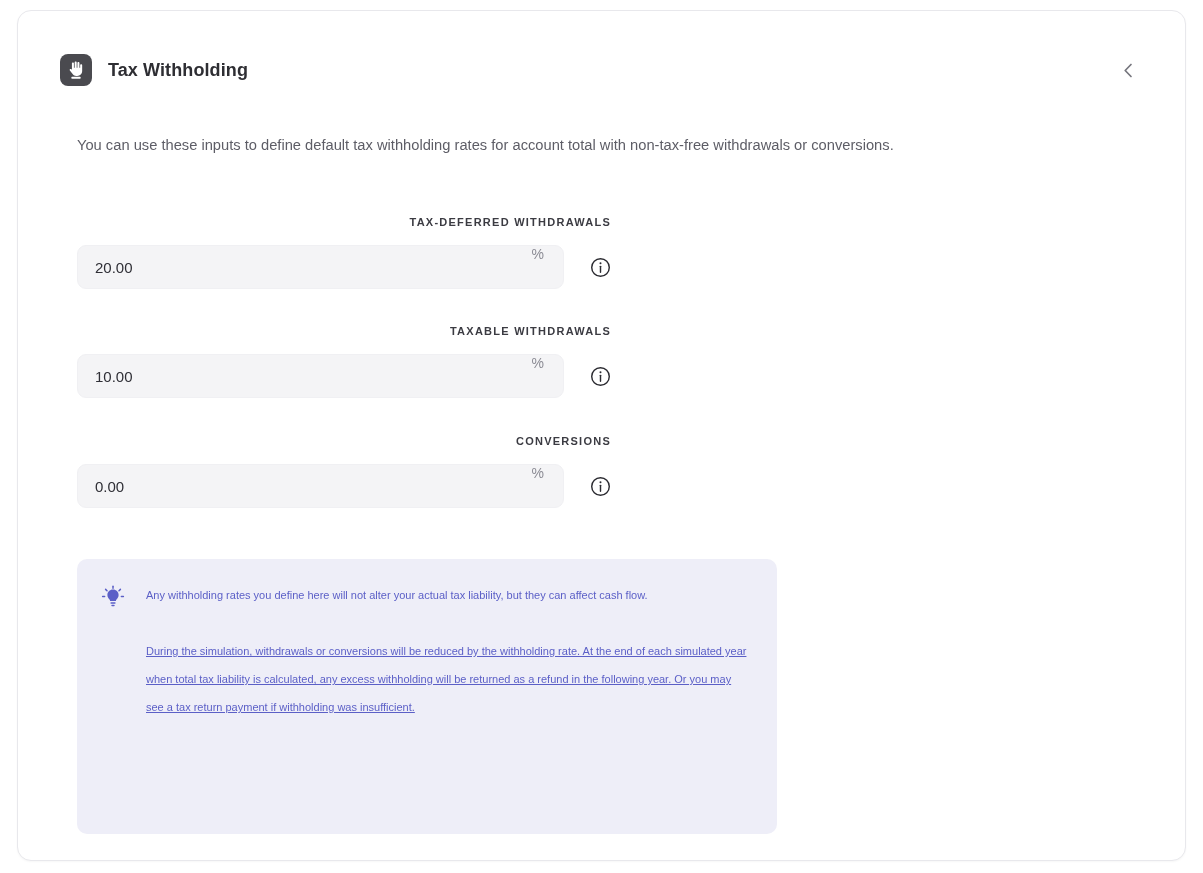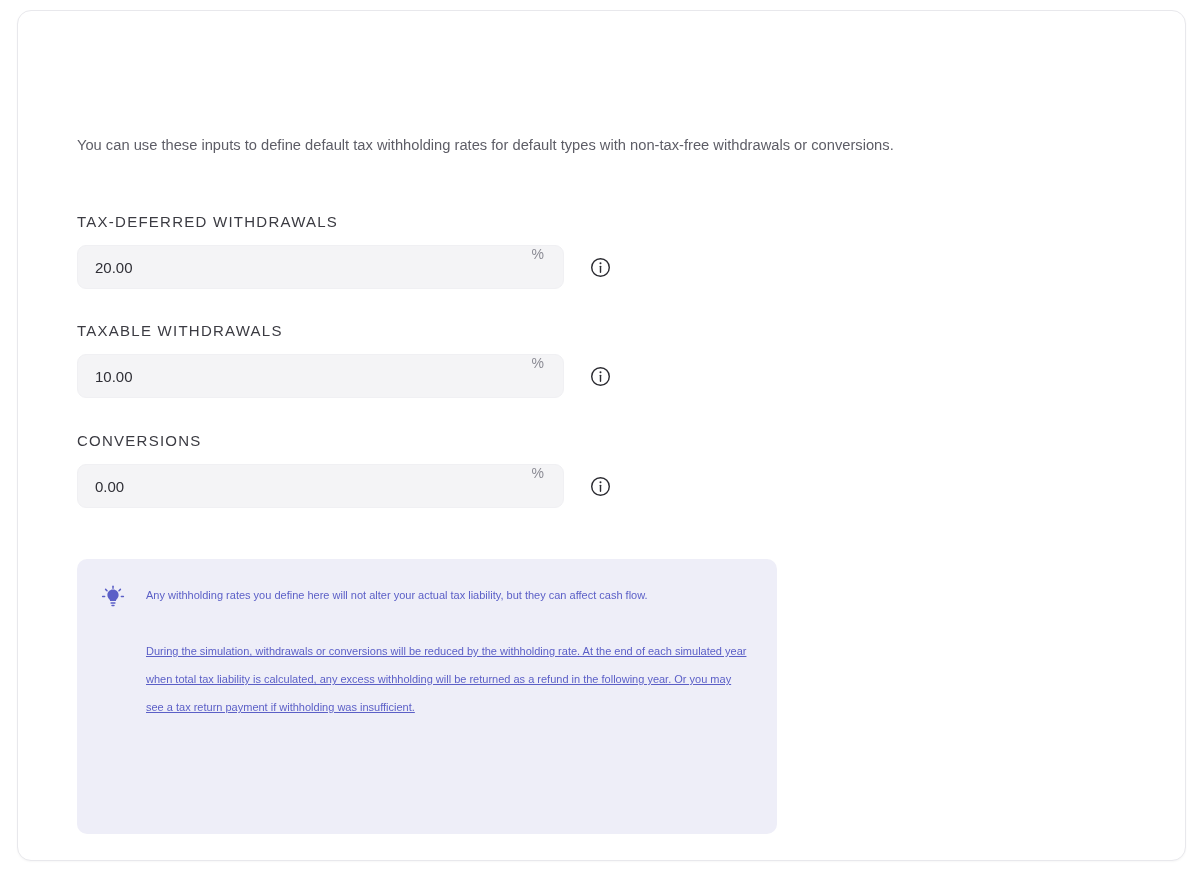--- a/index.html
+++ b/index.html
@@ -81,27 +81,28 @@
     color: #5d5d66;
   }
 
   
   .field { position: absolute; left: 59px; }
   .field-1 { top: 204px; }
   .field-2 { top: 313px; }
   .field-3 { top: 423px; }
 
   .field-label {
-    font-size: 15px;
-    font-weight: normal;
+    font-size: 11px;
+    font-weight: bold;
     letter-spacing: 1.25px;
     color: #3b3b42;
     text-transform: uppercase;
     line-height: 14px;
     white-space: nowrap;
+    text-align: right;
   }
 
   .field-row {
     margin-top: 16px;
     display: flex;
     align-items: center;
   }
 
   .input-wrap {
     position: relative;
@@ -173,22 +174,36 @@
     font-size: 11px;
     line-height: 28px;
   }
   .callout-body p + p { margin-top: 28px; text-decoration: underline; }
 </style>
 </head>
 <body>
 
 <div class="card">
 
-
-  <div class="description">You can use these inputs to define default tax withholding rates for default types with non-tax-free withdrawals or conversions.</div>
+  <div class="card-header">
+    <span class="app-icon">
+      <svg width="20" height="20" viewBox="0 0 24 24" fill="#ffffff" aria-hidden="true">
+        <path d="M7.1 4.3c0-.66.54-1.2 1.2-1.2s1.2.54 1.2 1.2v5.1h.9V2.9c0-.66.54-1.2 1.2-1.2s1.2.54 1.2 1.2v6.5h.9V3.7c0-.66.54-1.2 1.2-1.2s1.2.54 1.2 1.2v5.7h.9V6.2c0-.66.54-1.2 1.2-1.2s1.2.54 1.2 1.2v7.1c0 3.4-2.5 5.9-5.9 5.9h-1.4c-1.6 0-2.9-.7-3.9-2L4.6 12.6c-.4-.55-.3-1.3.25-1.7.55-.4 1.3-.3 1.7.25l.55.75z"></path>
+        <rect x="6.6" y="20.2" width="10.8" height="2.3" rx="0.6"></rect>
+      </svg>
+    </span>
+    <span class="card-title">Tax Withholding</span>
+    <button class="collapse-btn" aria-label="collapse">
+      <svg width="13" height="17" viewBox="0 0 13 17" fill="none" stroke="currentColor" stroke-width="1.7" stroke-linecap="round" stroke-linejoin="round" aria-hidden="true">
+        <polyline points="9,2.5 3.2,8.5 9,14.5"></polyline>
+      </svg>
+    </button>
+  </div>
+
+  <div class="description">You can use these inputs to define default tax withholding rates for account total with non-tax-free withdrawals or conversions.</div>
 
   <div class="field field-1">
     <div class="field-label">TAX-DEFERRED WITHDRAWALS</div>
     <div class="field-row">
       <div class="input-wrap">
         <input class="input-value" type="text" value="20.00" style="">
         <span class="input-suffix">%</span>
       </div>
       <span class="info-icon">
         <svg width="21" height="21" viewBox="0 0 22 22" fill="none" stroke="currentColor" stroke-width="1.5" aria-hidden="true">

